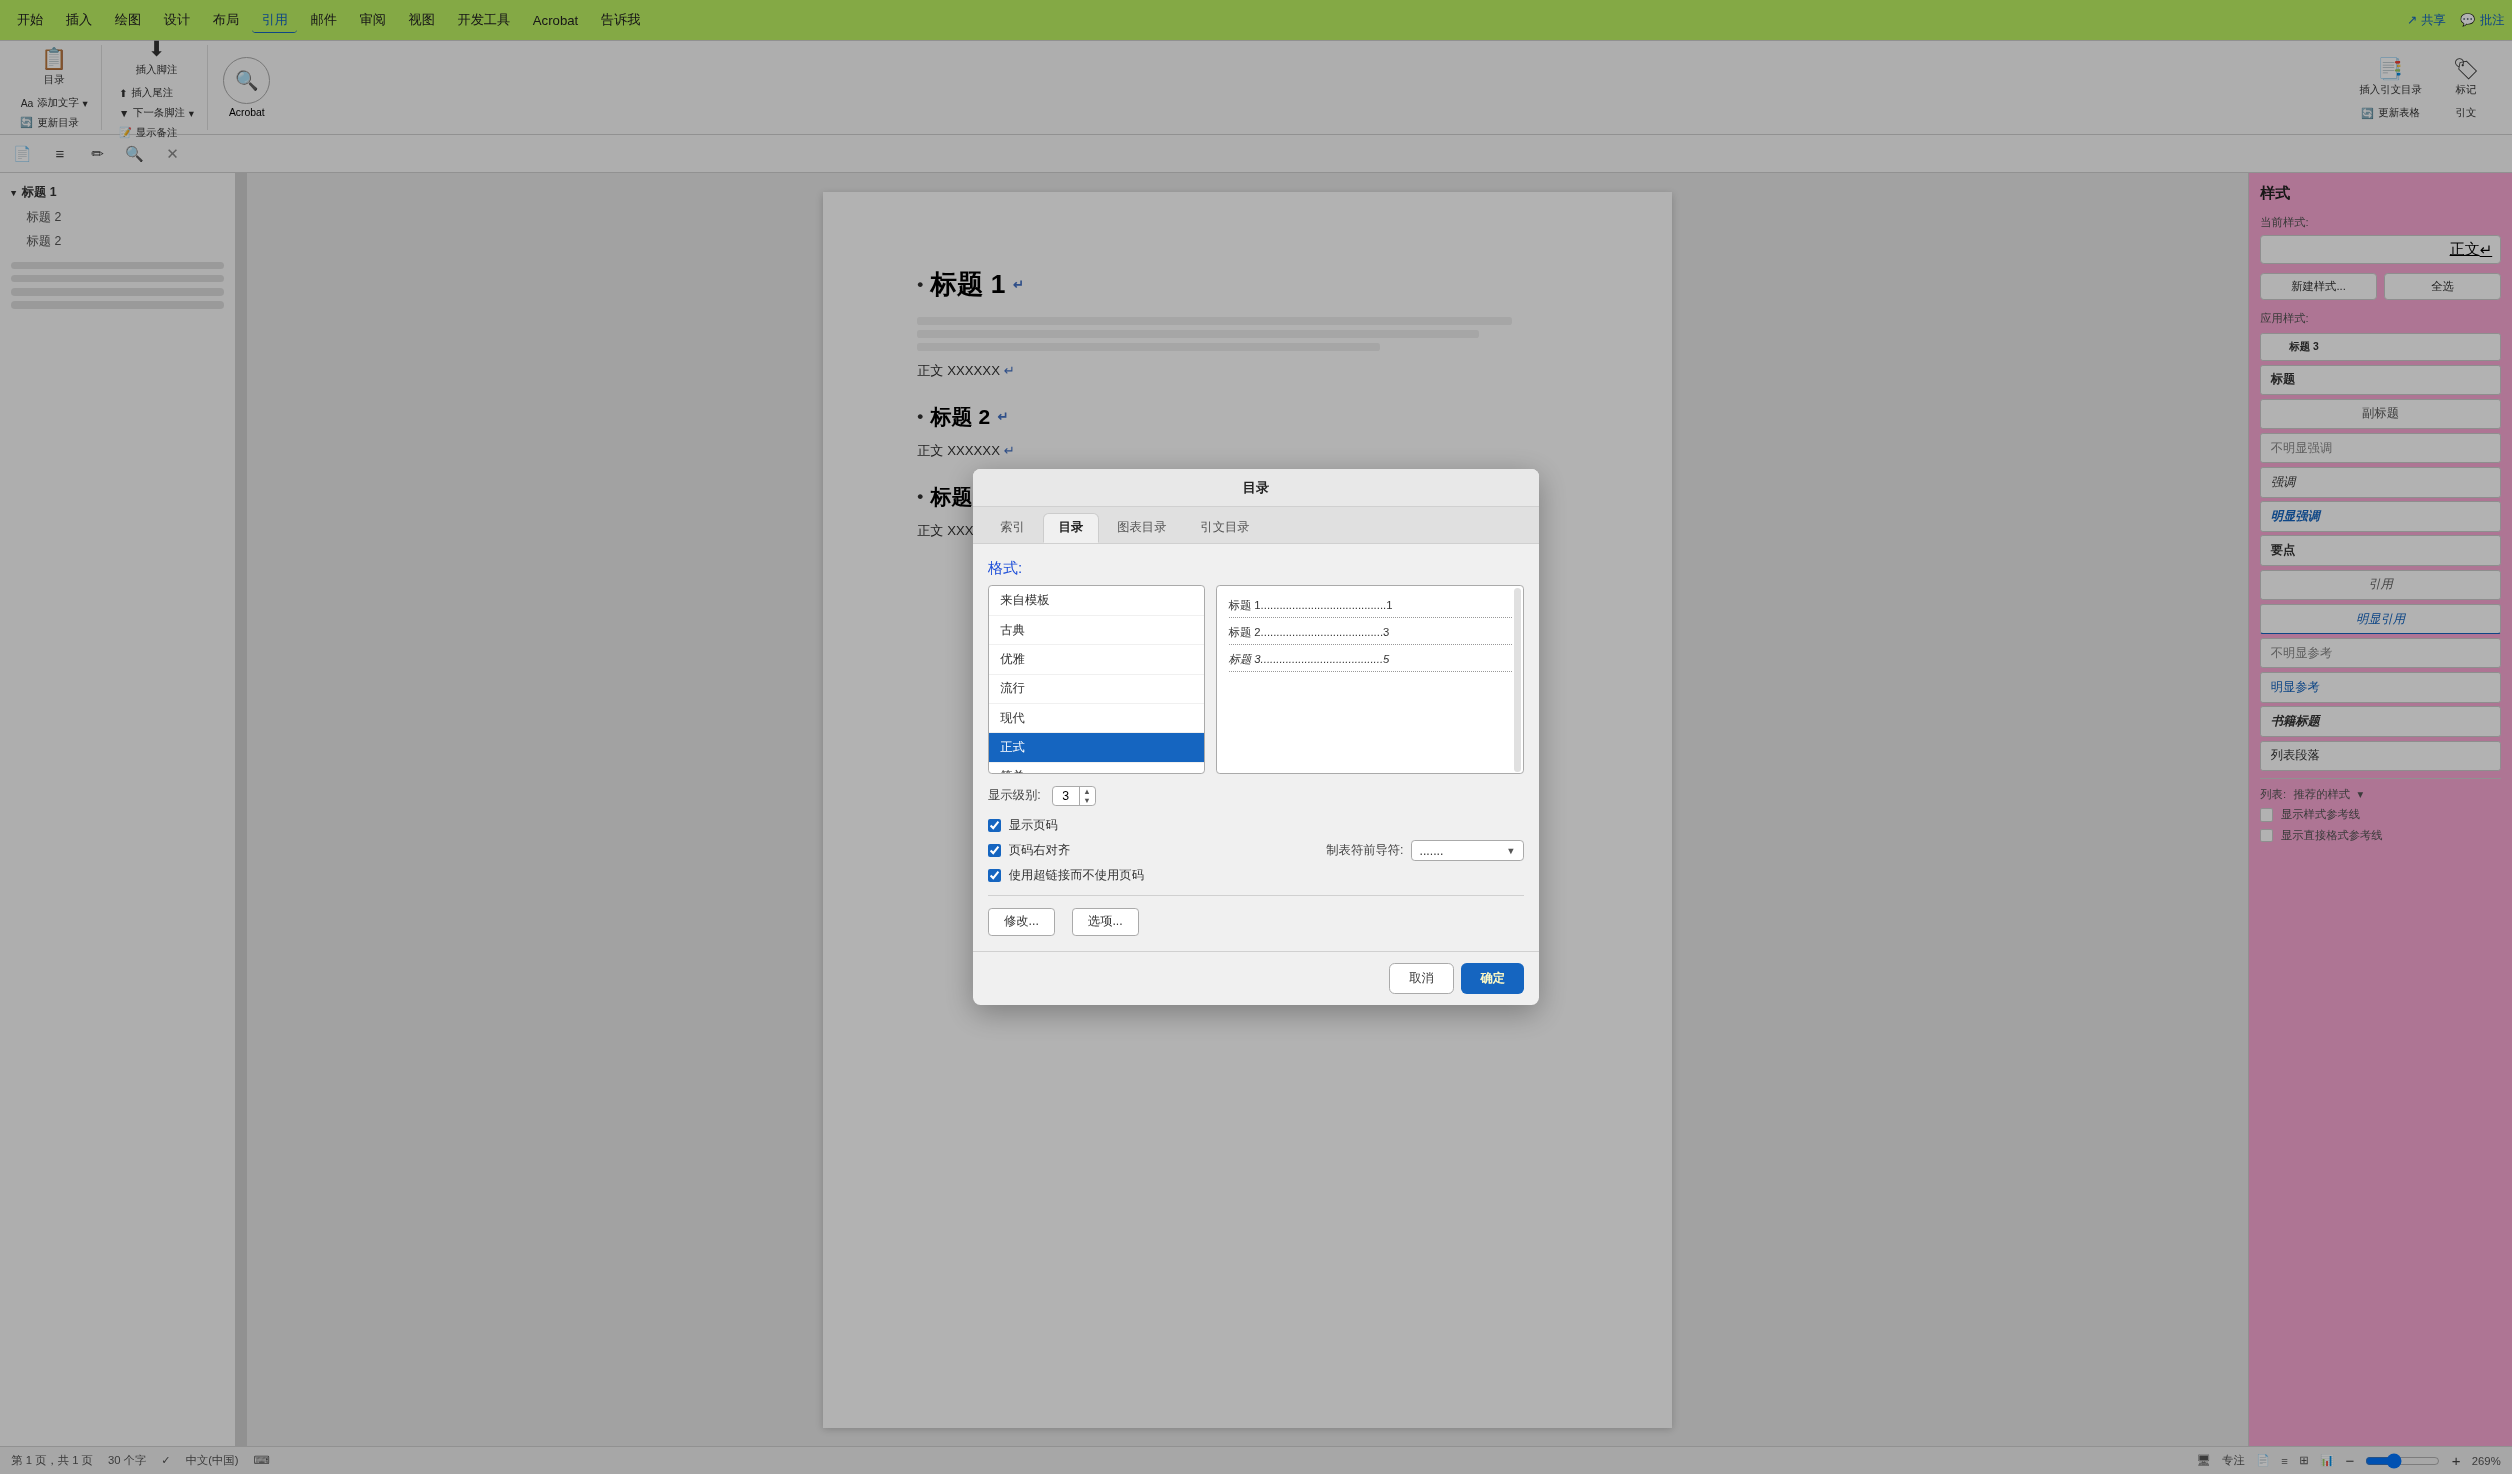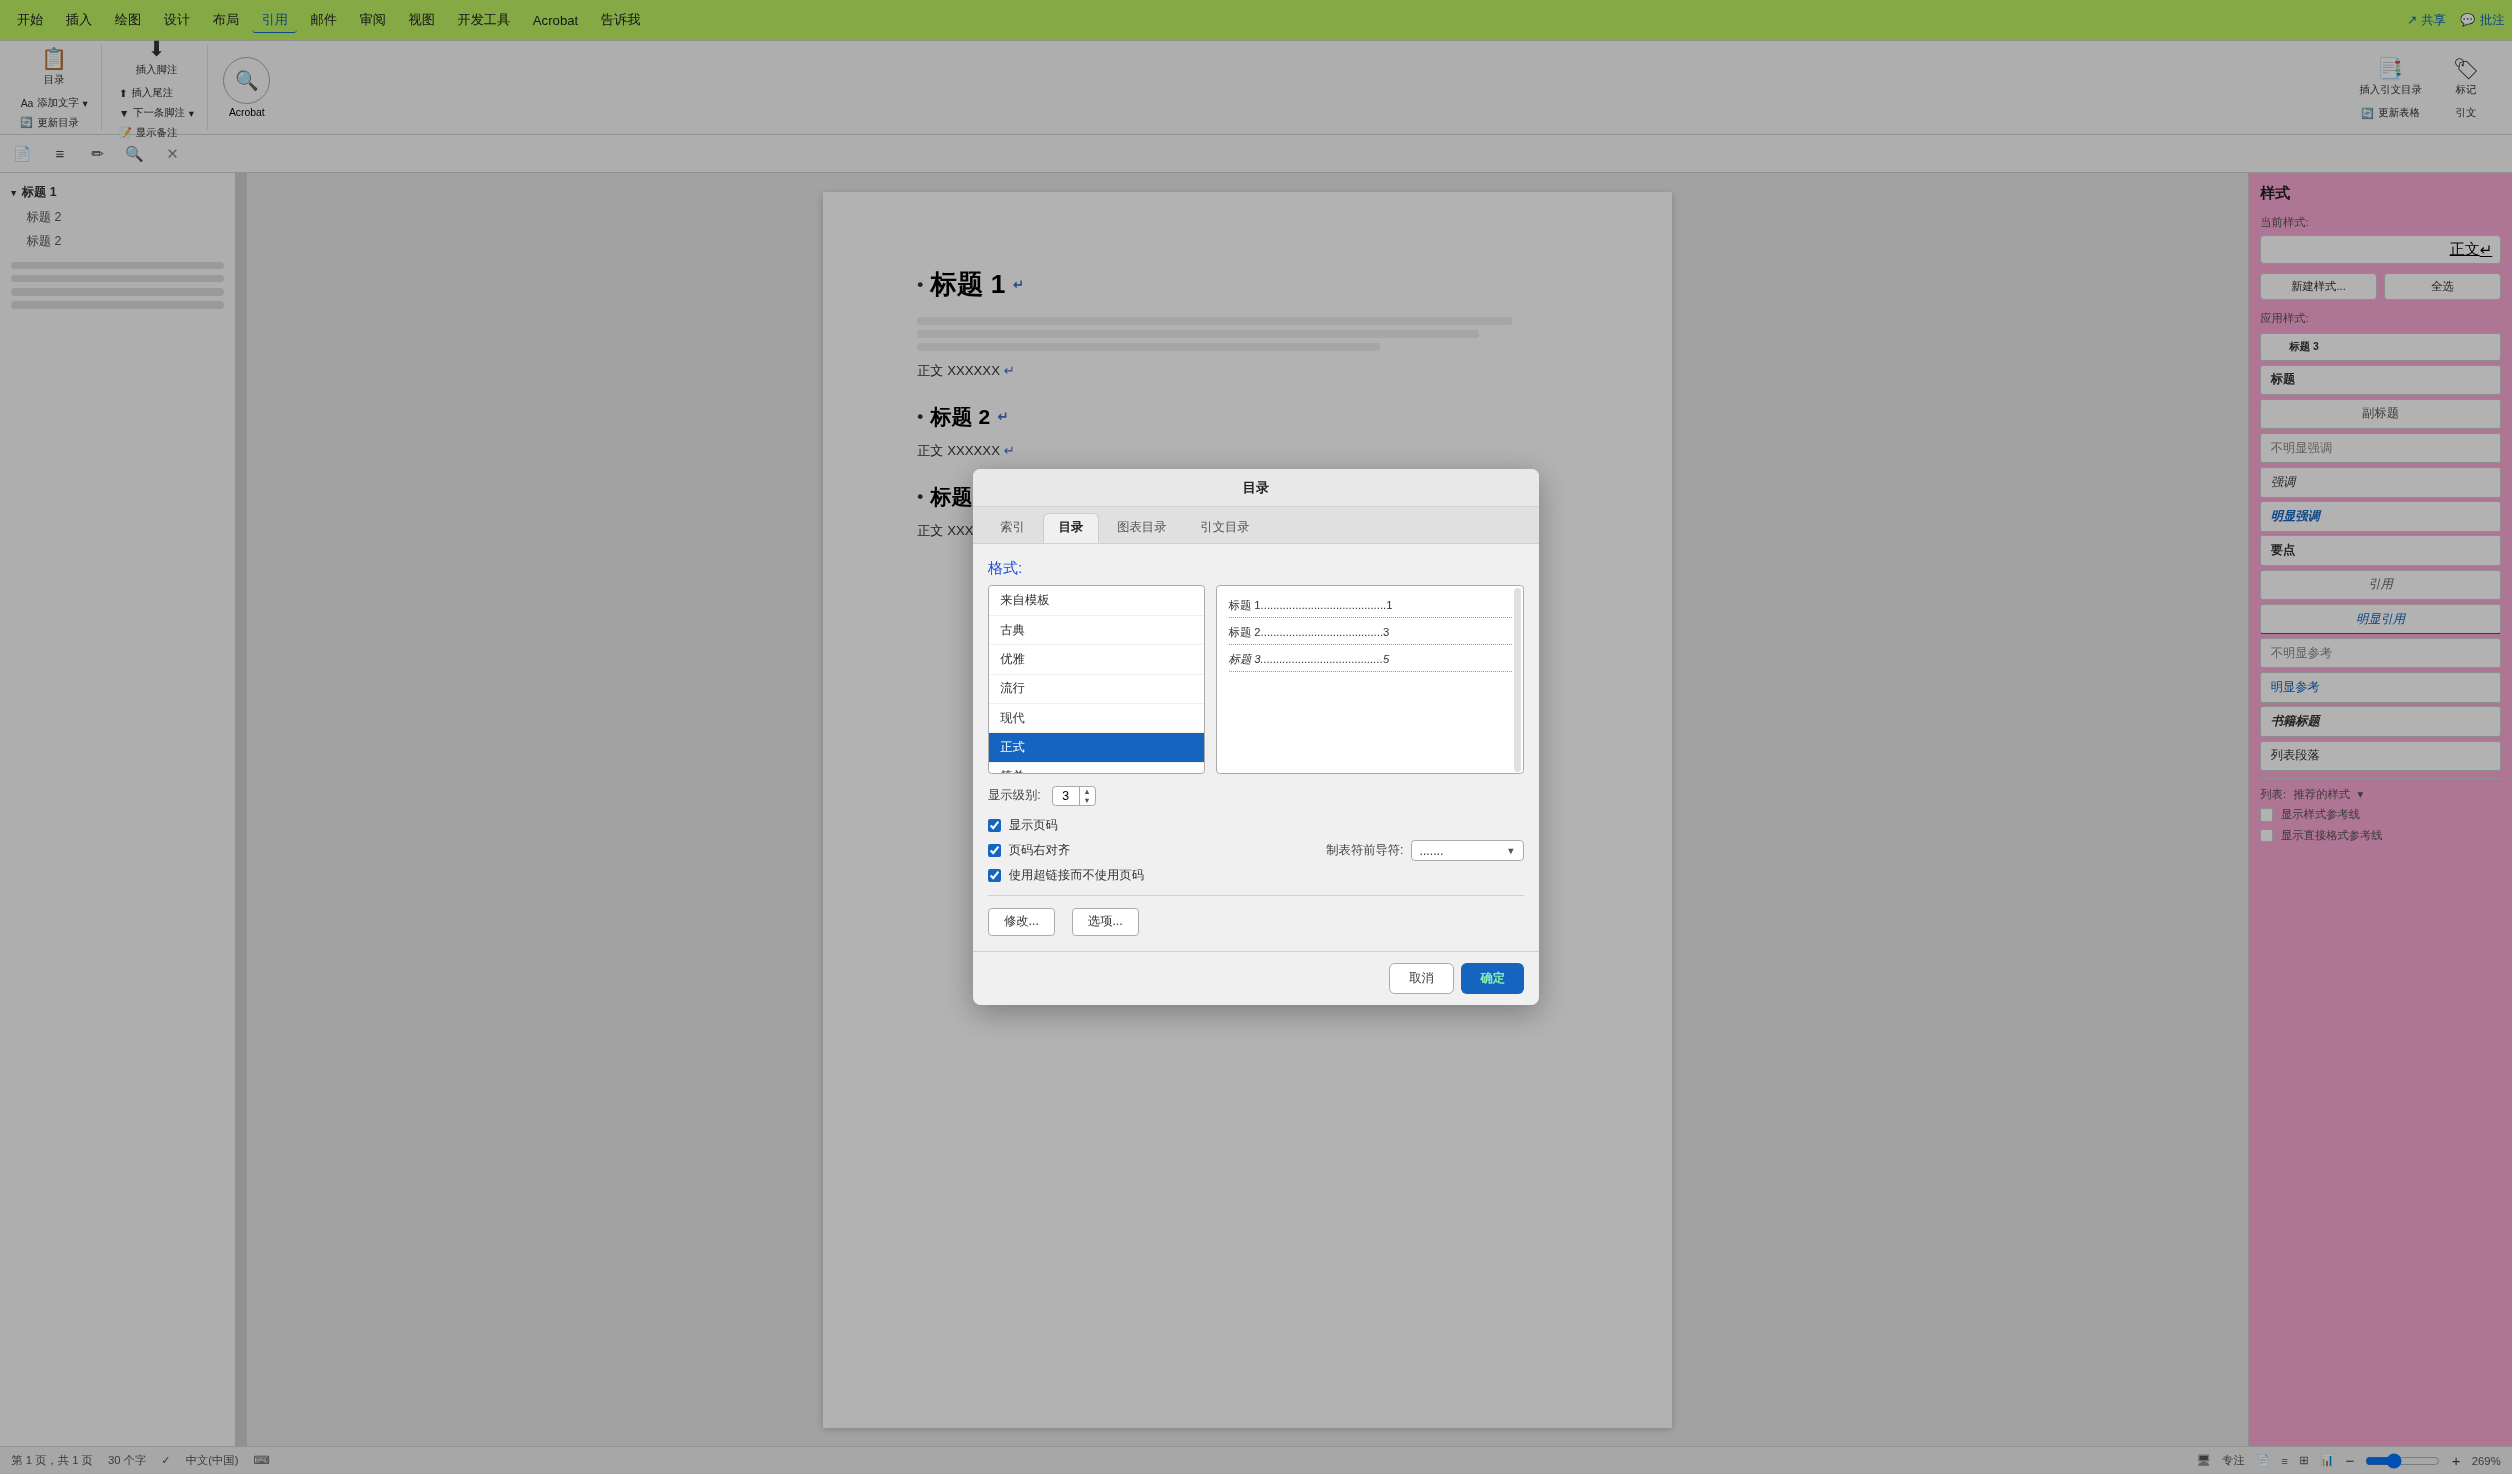--- a/index.html
+++ b/index.html
@@ -537,21 +537,21 @@
       background: white;
       padding: 5.7px 19px;
       font-size: 12.3px;
       cursor: pointer;
       color: #333;
     }
     .modal-ok-btn {
       border: none;
       border-radius: 5.7px;
       background: #1565c0;
-      color: #86efac;
+      color: #fef9c3;
       padding: 0 19px;
       font-size: 12.3px;
       cursor: pointer;
       font-weight: bold;
     }
 
     
     .ruler-bar {
       width: 11.3px;
       background: #d0d0d0;

